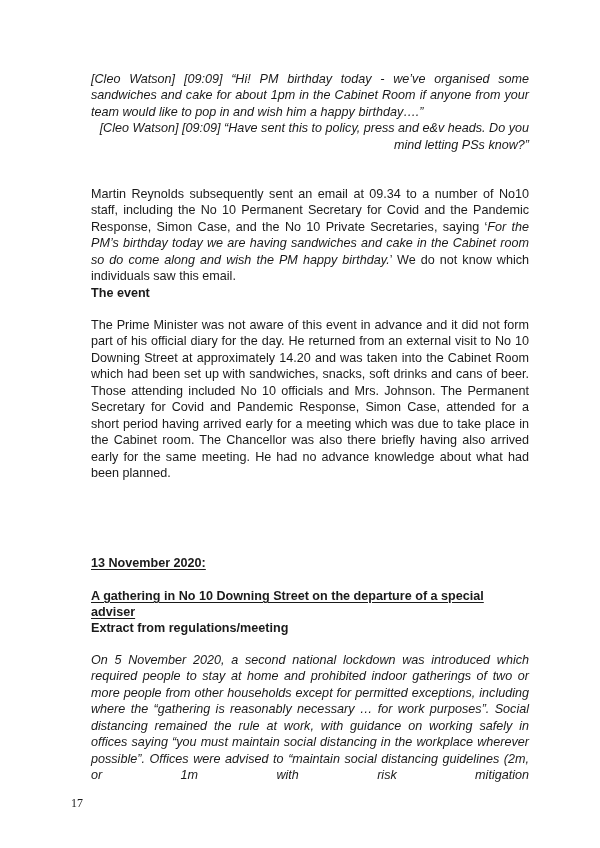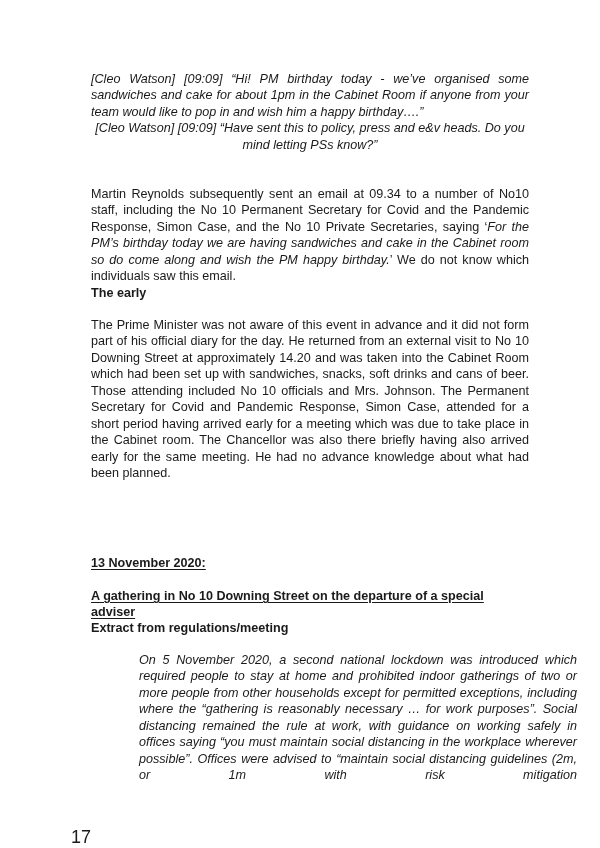--- a/index.html
+++ b/index.html
@@ -4,62 +4,62 @@
 <style>
   html, body { margin: 0; padding: 0; background: #ffffff; }
   body { width: 600px; height: 848px; position: relative; overflow: hidden;
          font-family: "Liberation Sans", sans-serif; color: #1a1a1a; }
   .page { position: absolute; left: 0; top: 0; width: 600px; height: 848px; background: #fff; padding-left: 8px; }
   .col { position: absolute; left: 91px; width: 438px; font-size: 12.6px; line-height: 16.45px; }
   .para { margin: 0; text-align: justify; }
   .it { font-style: italic; }
   .b { font-weight: bold; }
   .u { text-decoration: underline; text-underline-offset: 2px; }
-  .pagenum { position: absolute; left: 71px; top: 827px; font-size: 18px; }
+  .pagenum { position: absolute; left: 71px; top: 796px; font-size: 12px; font-family: Liberation Serif, serif; }
 </style>
 </head>
 <body>
 
 <div class="page">
 
   <div class="col it" style="top:71px;">
     <p class="para">
       <span>[Cleo Watson]</span>
       <span>[09:09]</span>
       <span>“Hi! PM birthday today - we’ve organised some sandwiches and cake for about 1pm in the Cabinet Room if anyone from your team would like to pop in and wish him a happy birthday….”</span>
     </p>
-    <p class="para" style="text-align:center">
+    <p class="para" style="text-align:right">
       <span>[Cleo Watson]</span>
       <span>[09:09]</span>
       <span>“Have sent this to policy, press and e&amp;v heads. Do you mind letting PSs know?”</span>
     </p>
   </div>
 
   <div class="col" style="top:186px;">
     <p class="para" style="text-align-last:left">
       <span>Martin Reynolds subsequently sent an email at 09.34 to a number of No10 staff, including the No 10 Permanent Secretary for Covid and the Pandemic Response, Simon Case, and the No 10 Private Secretaries, saying ‘</span><span class="it">For the PM’s birthday today we are having sandwiches and cake in the Cabinet room so do come along and wish the PM happy birthday.</span><span>’ We do not know which individuals saw this email.</span>
     </p>
   </div>
 
-  <div class="col b" style="top:285px;">The early</div>
+  <div class="col b" style="top:285px;">The event</div>
 
   <div class="col" style="top:317px;">
     <p class="para">The Prime Minister was not aware of this event in advance and it did not form part of his official diary for the day. He returned from an external visit to No 10 Downing Street at approximately 14.20 and was taken into the Cabinet Room which had been set up with sandwiches, snacks, soft drinks and cans of beer. Those attending included No 10 officials and Mrs. Johnson. The Permanent Secretary for Covid and Pandemic Response, Simon Case, attended for a short period having arrived early for a meeting which was due to take place in the Cabinet room. The Chancellor was also there briefly having also arrived early for the same meeting.  He had no advance knowledge about what had been planned.</p>
   </div>
 
 
   <div class="col b" style="top:555px;">
     <span class="u">13 November 2020:</span>
   </div>
 
   <div class="col b" style="top:588px;">
     <span class="u">A gathering in No 10 Downing Street on the departure of a special adviser</span>
   </div>
 
   <div class="col b" style="top:620px;">Extract from regulations/meeting</div>
 
-  <div class="col it" style="top:652px;margin-left:48px;">
+  <div class="col it" style="top:652px;">
     <p class="para" style="text-align-last:justify">On 5 November 2020, a second national lockdown was introduced which required people to stay at home and prohibited indoor gatherings of two or more people from other households except for permitted exceptions, including where the “gathering is reasonably necessary … for work purposes”. Social distancing remained the rule at work, with guidance on working safely in offices saying “you must maintain social distancing in the workplace wherever possible”.  Offices were advised to “maintain social distancing guidelines (2m, or 1m with risk mitigation</p>
   </div>
 
   <div class="pagenum">17</div>
 
 </div>
 
 </body></html>

